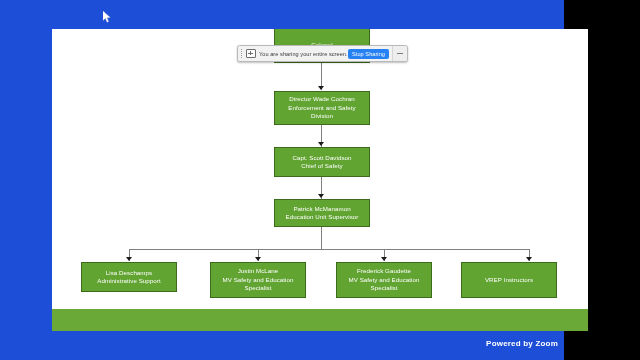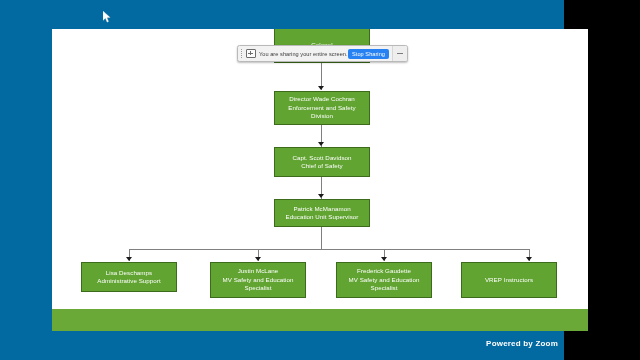--- a/index.html
+++ b/index.html
@@ -10,21 +10,21 @@
   body {
     width: 640px;
     height: 360px;
     overflow: hidden;
     font-family: "Liberation Sans", sans-serif;
   }
   #screen {
     position: relative;
     width: 564px;
     height: 360px;
-    background: #0369a1;
+    background: #1d4ed8;
     text-decoration: underline;
   }
 
   
   #slide {
     position: absolute;
     left: 52px;
     top: 29px;
     width: 536px;
     height: 302px;

